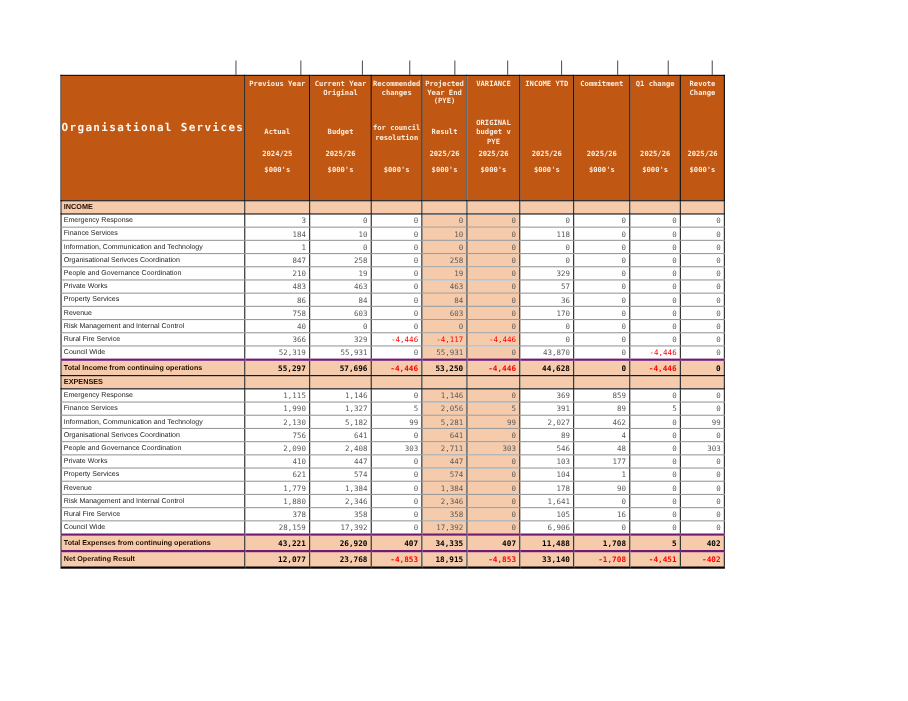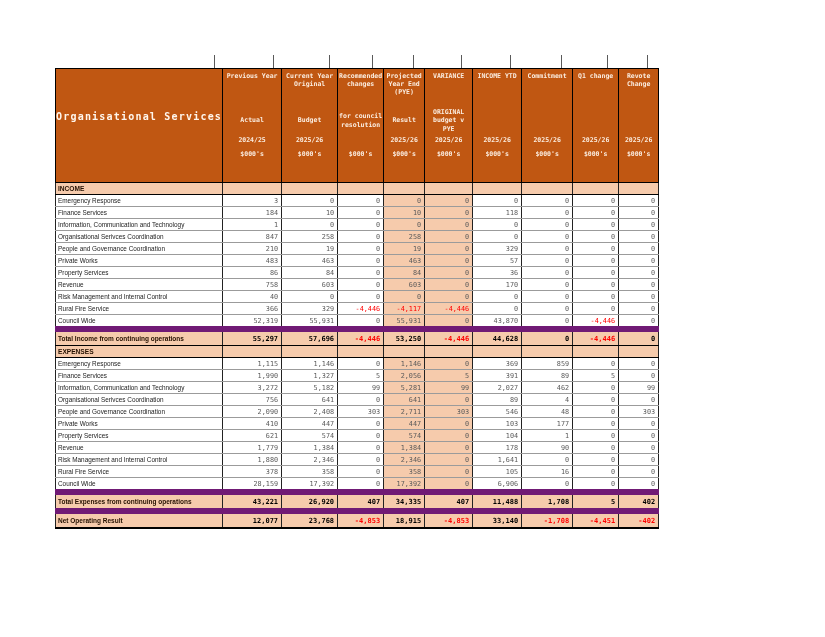--- a/index.html
+++ b/index.html
@@ -30,21 +30,21 @@
   
   tbody td{height:11px;border-top:1px solid #9b9b9b;border-bottom:1px solid #9b9b9b;
     border-left:1px solid #222;border-right:1px solid #222;background:#fff;}
   td.label{font-size:6.4px;color:#1c1c1c;text-align:left;padding-left:2px;}
   td.num{font-family:"DejaVu Sans Mono",monospace;font-size:6.8px;color:#5a5a5a;
     text-align:right;padding-right:3px;}
   td.shade{background:#F6CBAC;}
   tr.band td{background:#F6CBAC;border-top:1px solid #000;border-bottom:1px solid #000;}
   td.band-label{font-weight:bold;font-size:6.6px;color:#241000;}
   tr.total td, tr.net td{
-    background:#F6CBAC;border-top:6px solid #701a75;border-bottom:1px solid #000;
+    background:#F6CBAC;border-top:2px solid #701a75;border-bottom:1px solid #000;
     font-weight:bold;height:13px;}
   tr.total td.num, tr.net td.num{color:#000;font-size:7px;}
   tr.total td.label, tr.net td.label{font-size:6.5px;color:#241000;}
   tr.net td{border-bottom:2px solid #000;}
   .neg{color:#FF0000 !important;}
 </style>
 </head>
 <body>
 
 <div class="tick" style="left:214px"></div>
@@ -339,21 +339,21 @@
           <td class="num">5</td>
           <td class="num shade">2,056</td>
           <td class="num shade">5</td>
           <td class="num">391</td>
           <td class="num">89</td>
           <td class="num">5</td>
           <td class="num">0</td>
         </tr>
         <tr>
           <td class="label">Information, Communication and Technology</td>
-          <td class="num">3,272</td>
+          <td class="num">2,130</td>
           <td class="num">5,182</td>
           <td class="num">99</td>
           <td class="num shade">5,281</td>
           <td class="num shade">99</td>
           <td class="num">2,027</td>
           <td class="num">462</td>
           <td class="num">0</td>
           <td class="num">99</td>
         </tr>
         <tr>

